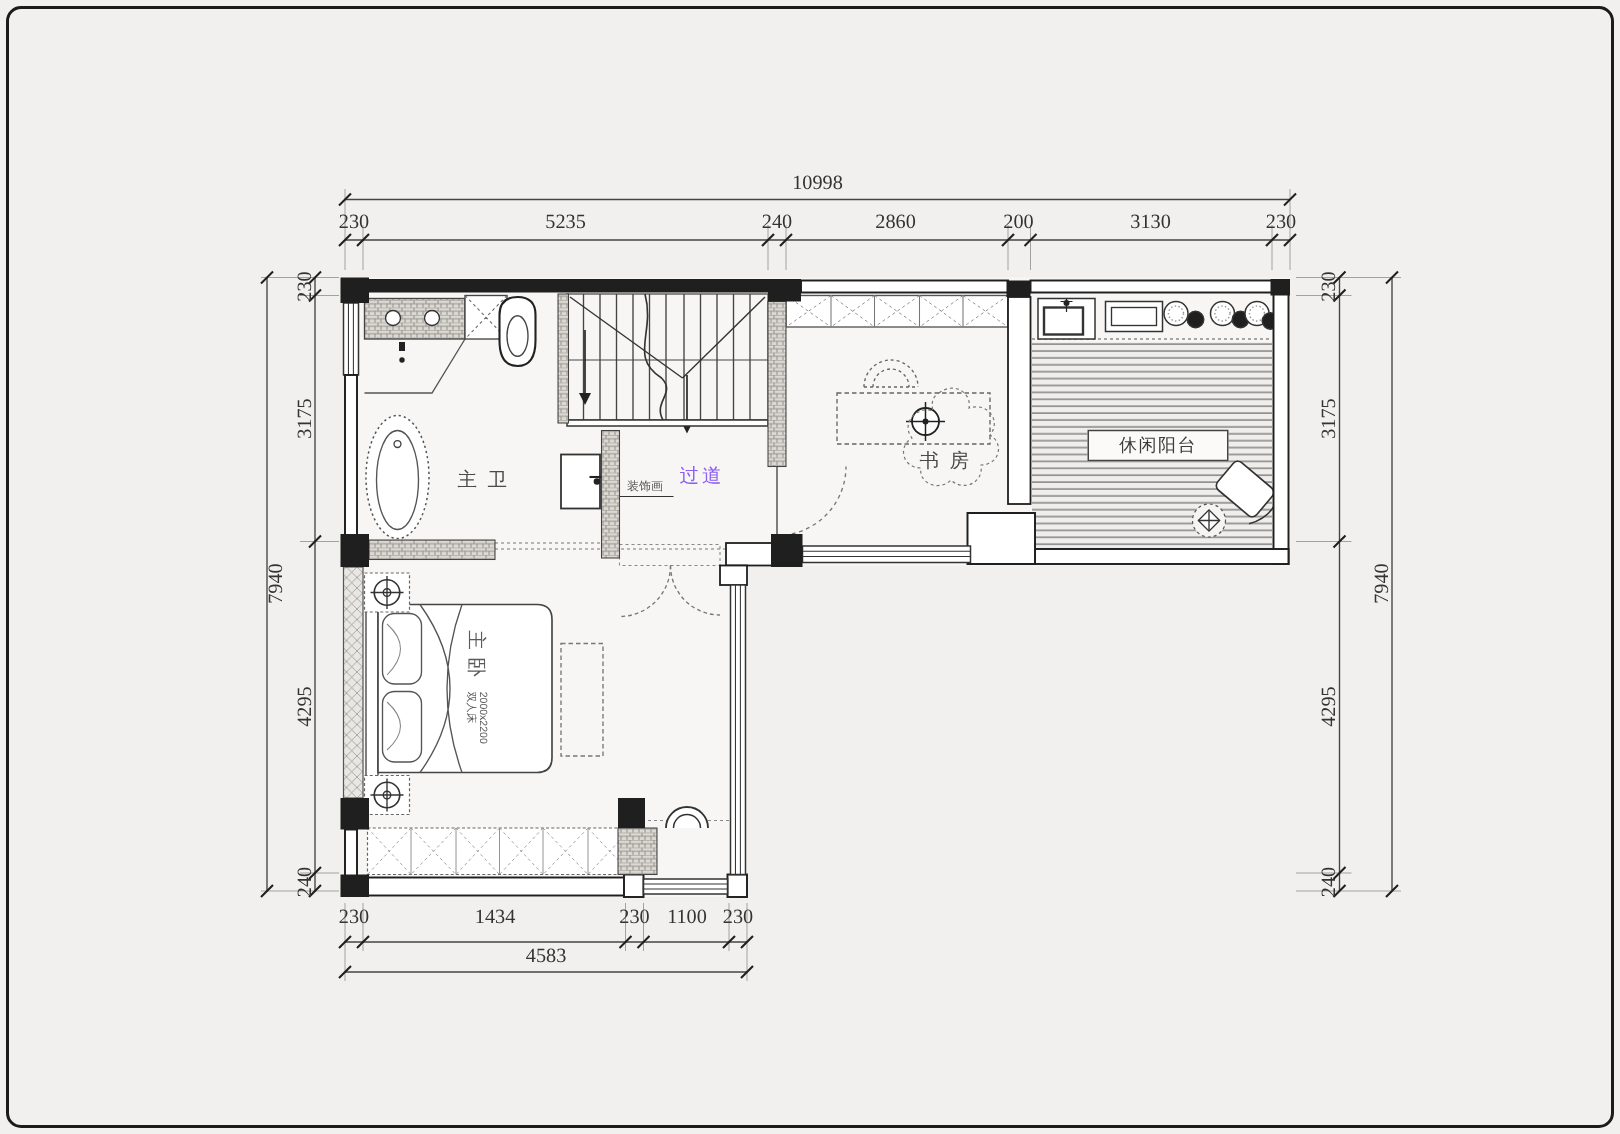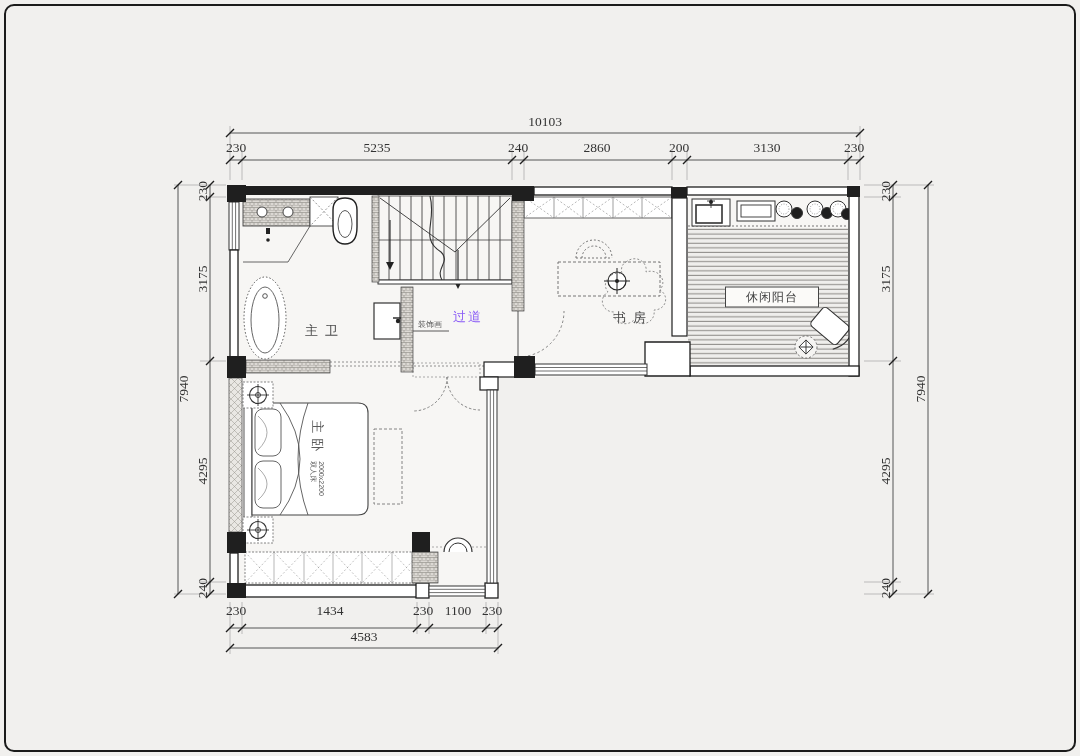--- a/index.html
+++ b/index.html
@@ -12,21 +12,21 @@
     position:absolute;left:4px;top:4px;right:4px;bottom:4px;
     border:2px solid #1b1b1b;border-radius:10px;pointer-events:none;
   }
   svg{position:absolute;left:0;top:0;}
   .lbl{position:absolute;transform:translate(-50%,-50%);white-space:nowrap;color:#3c3c3c;}
   .dim{
     font-family:"Liberation Serif", serif;
     font-size:13.5px;color:#333;
   }
   .vdim{transform:translate(-50%,-50%) rotate(-90deg);}
-  .room{font-size:13px;letter-spacing:7px;color:#4a4a4a;margin-top:11px;}
+  .room{font-size:13px;letter-spacing:7px;color:#4a4a4a;}
   .room2{font-size:13px;letter-spacing:2px;color:#8b5cf6;}
   .boxed{
     border:1px solid #444;background:#fbfaf8;padding:1px 20px;
     font-size:12px;letter-spacing:1px;color:#3c3c3c;
   }
   .tiny{font-size:8px;letter-spacing:0;color:#555;}
   .bed-label{
     position:absolute;left:317px;top:458px;
     transform:translate(-50%,-50%) rotate(90deg);
     display:flex;align-items:center;gap:5px;color:#5a5a5a;
@@ -271,21 +271,21 @@
              M226,164L234,156M238,164L246,156M508,164L516,156M520,164L528,156M668,164L676,156M683,164L691,156M844,164L852,156M856,164L864,156
              M206,189L214,181M206,201L214,193M206,365L214,357M206,586L214,578M206,598L214,590
              M174,189L182,181M174,598L182,590
              M889,189L897,181M889,201L897,193M889,365L897,357M889,586L897,578M889,598L897,590
              M924,189L932,181M924,598L932,590
              M226,632L234,624M238,632L246,624M413,632L421,624M425,632L433,624M482,632L490,624M494,632L502,624
              M226,652L234,644M494,652L502,644" stroke="#1f1f1f" stroke-width="1.4"></path>
   </g>
 </svg>
 
-<div class="lbl dim" style="left:545px;top:122px">10103</div>
+<div class="lbl dim" style="left:545px;top:122px">10998</div>
 <div class="lbl dim" style="left:236px;top:148px">230</div>
 <div class="lbl dim" style="left:377px;top:148px">5235</div>
 <div class="lbl dim" style="left:518px;top:148px">240</div>
 <div class="lbl dim" style="left:597px;top:148px">2860</div>
 <div class="lbl dim" style="left:679px;top:148px">200</div>
 <div class="lbl dim" style="left:767px;top:148px">3130</div>
 <div class="lbl dim" style="left:854px;top:148px">230</div>
 
 <div class="lbl dim vdim" style="left:184px;top:389px">7940</div>
 <div class="lbl dim vdim" style="left:203px;top:191px">230</div>

